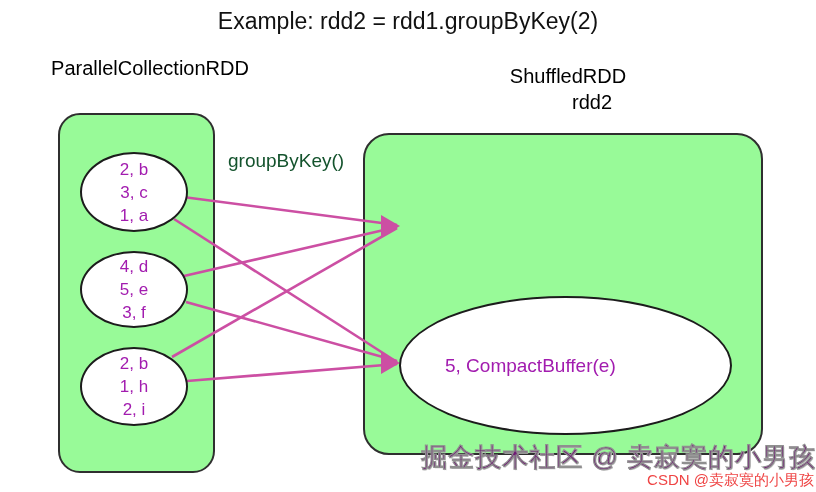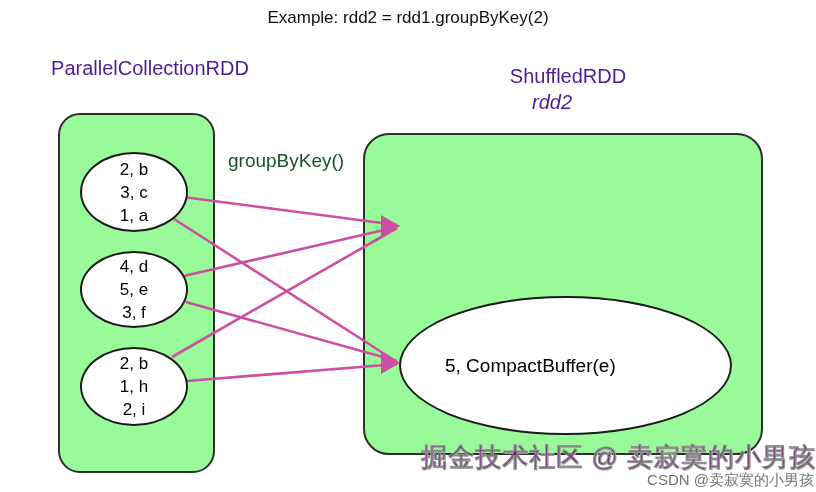--- a/index.html
+++ b/index.html
@@ -3,59 +3,59 @@
 <meta charset="utf-8">
 <style>
   html,body{margin:0;padding:0;background:#ffffff;}
   .canvas{
     position:relative;width:816px;height:492px;overflow:hidden;
     background:#ffffff;color:#111111;
     font-family:"Liberation Sans","DejaVu Sans",sans-serif;
   }
   .title{
     position:absolute;top:8px;left:0;width:816px;text-align:center;
-    font-size:17px;color:#111;
+    font-size:23px;color:#111;
   }
-  .hdr{position:absolute;text-align:center;font-size:20px;color:#4c1d95;line-height:25px;}
+  .hdr{position:absolute;text-align:center;font-size:20px;color:#000000;line-height:25px;}
   .hdr-left{left:20px;top:56px;width:260px;}
   .hdr-left-name{left:20px;top:82px;width:260px;}
   .hdr-right{left:428px;top:64px;width:280px;text-align:center;}
-  .hdr-right-name{left:412px;top:90px;width:280px;font-style:italic;}
+  .hdr-right-name{left:452px;top:90px;width:280px;}
   .op-label{position:absolute;left:228px;top:150px;font-size:19px;color:#14532d;}
   .green-box{
     position:absolute;background:#98fa98;border:2px solid #2f2f2f;
     box-sizing:border-box;z-index:1;
   }
   .box-left{left:58px;top:113px;width:157px;height:360px;border-radius:22px;}
   .box-right{left:363px;top:133px;width:400px;height:322px;border-radius:26px;}
   .arrows{position:absolute;left:0;top:0;width:816px;height:492px;z-index:2;pointer-events:none;}
   .ellipse{
     position:absolute;background:#ffffff;border:2.5px solid #1c1c1c;
     border-radius:50%;box-sizing:border-box;z-index:3;
     display:flex;flex-direction:column;justify-content:center;
   }
-  .ellipse .row{display:block;color:#000000;}
+  .ellipse .row{display:block;color:#a21caf;}
   .e-small{align-items:center;font-size:17px;}
   .e-small .row{line-height:23px;}
   .e1{left:80px;top:152px;width:108px;height:80px;}
   .e2{left:80px;top:251px;width:108px;height:77px;}
   .e3{left:80px;top:347px;width:108px;height:79px;}
   .e-big{align-items:flex-start;padding-left:44px;font-size:19px;}
   .e-big .row{line-height:26px;}
   .r1{left:401px;top:167px;width:328px;height:111px;}
   .r2{left:399px;top:296px;width:333px;height:139px;}
   .wm-main{
     position:absolute;right:0px;top:440px;z-index:4;
     font-size:26px;font-weight:normal;letter-spacing:1px;
     color:#701a75;-webkit-text-stroke:1.2px #8f8f8f;
     text-shadow:1px 1px 0 #bdbdbd;white-space:nowrap;
   }
   .wm-sub{
     position:absolute;right:2px;top:471px;z-index:4;
-    font-size:15px;color:#737373;white-space:nowrap;
+    font-size:15px;color:#ef4444;white-space:nowrap;
   }
 </style>
 </head>
 <body>
 
 <div class="canvas">
 
   <div class="title">Example: rdd2 = rdd1.groupByKey(2)</div>
 
   <div class="hdr hdr-left">ParallelCollectionRDD</div>

